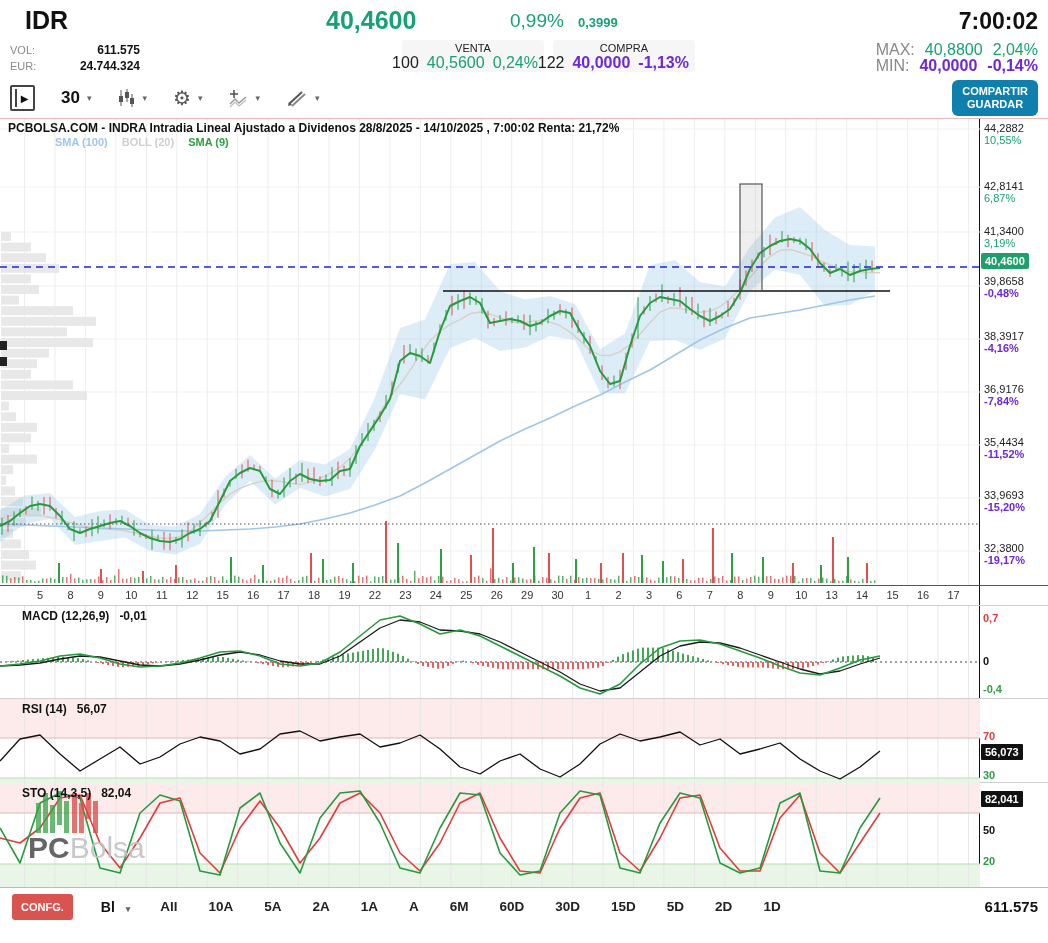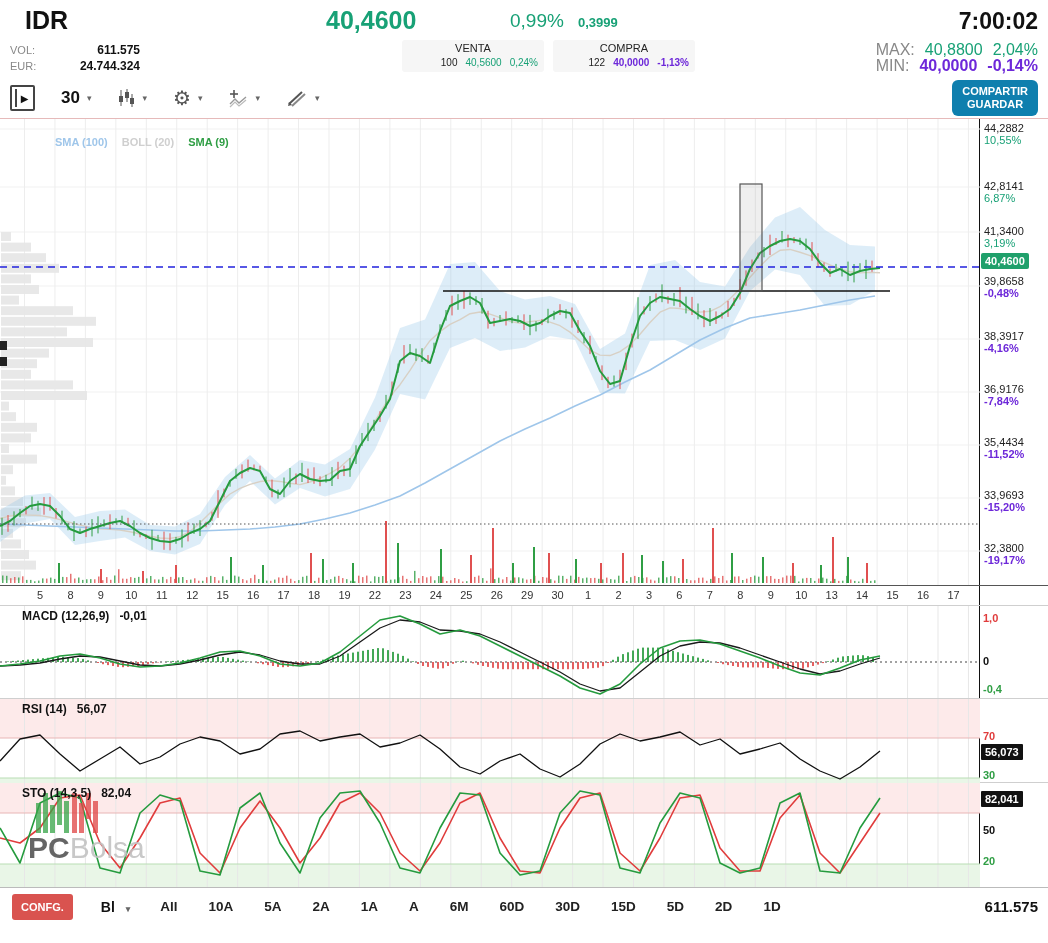--- a/index.html
+++ b/index.html
@@ -14,21 +14,21 @@
   .big-abs { position:absolute; left:578px; top:15px; font-size:13px; font-weight:bold; color:#18a176; }
   .clock { position:absolute; right:10px; top:8px; font-size:23px; font-weight:bold; color:#111; }
 
   .hdr-row2 { position:relative; height:38px; font-size:12px; }
   .volblk { position:absolute; left:10px; top:2px; }
   .volblk .r { display:flex; width:130px; line-height:16px; }
   .volblk .lb { color:#888; font-size:11px; width:36px; }
   .volblk .vl { color:#111; font-weight:600; flex:1; text-align:right; font-size:12px; }
   .quote-box { position:absolute; top:0; width:142px; height:32px; background:#f6f6f6; border-radius:3px; padding:1px 6px; }
   .quote-box .t { text-align:center; font-size:11px; color:#222; line-height:14px; }
-  .quote-box .v { display:flex; justify-content:flex-end; gap:8px; font-size:10px; line-height:15px; }
+  .quote-box .v { display:flex; justify-content:flex-end; gap:8px; font-size:16px; line-height:15px; }
   .qb-venta { left:402px; } .qb-compra { left:553px; }
   .pos { color:#18a176; } .neg { color:#6d28d9;font-weight:bold; } .qty { color:#222; }
   .mmblk { position:absolute; right:10px; top:2px; font-size:16px; text-align:right; }
   .mmblk .r { display:flex; justify-content:flex-end; gap:10px; line-height:16px; }
   .mmblk .lb { color:#888; }
 
   
   .toolbar { position:relative; height:40px; display:flex; align-items:center; padding-left:10px; }
   .tb-group { display:flex; align-items:center; margin-right:26px; }
   .caret { font-size:9px; color:#666; margin-left:7px; }
@@ -179,20 +179,21 @@
       <span class="caret">▾</span>
     </div>
     <div class="share-btn">
       <div>COMPARTIR</div>
       <div>GUARDAR</div>
     </div>
   </div>
 
   <div class="row price-row">
     <div class="plot" id="price-plot">
+      <div class="chart-title">PCBOLSA.COM - INDRA Intradia Lineal Ajustado a Dividenos 28/8/2025 - 14/10/2025 , 7:00:02 Renta: 21,72%</div>
       <div class="legend" id="legend">
           <span style="color:#9fc6ea">SMA (100)</span>
           <span style="color:#cfcfcf">BOLL (20)</span>
           <span style="color:#2f9e44">SMA (9)</span>
         </div>
       <div id="price-svg">
           <svg width="980" height="466" viewBox="0 0 980 466">
             <line x1="0" y1="10" x2="980" y2="10" stroke="#f1f1f1"></line>
             <line x1="0" y1="68" x2="980" y2="68" stroke="#f1f1f1"></line>
             <line x1="0" y1="113" x2="980" y2="113" stroke="#f1f1f1"></line>
@@ -941,21 +942,21 @@
             <rect x="862" y="49.2" width="2" height="6.8" fill="#2f9e44" opacity="0.9"></rect>
             <rect x="867" y="50.1" width="2" height="5.9" fill="#2f9e44" opacity="0.9"></rect>
             <rect x="872" y="51.0" width="2" height="5.0" fill="#2f9e44" opacity="0.9"></rect>
             <line x1="0" y1="56" x2="980" y2="56" stroke="#444" stroke-width="1" stroke-dasharray="2,3"></line>
             <polyline points="0,60 20,59 40,57 60,53 80,50 100,51 120,55 140,59 160,60 180,58 200,54 220,49 240,46 260,49 280,55 300,58 320,58 340,50 360,36 380,22 400,14 420,16 440,24 460,25 480,28 500,36 520,46 540,56 560,66 580,78 600,85 620,82 640,66 660,50 680,40 700,36 720,37 740,42 760,49 780,56 800,63 820,68 840,65 860,58 880,52" fill="none" stroke="#1a1a1a" stroke-width="1.3" stroke-linejoin="round"></polyline>
             <polyline points="0,60 20,58 40,55 60,50 80,48 100,52 120,58 140,61 160,60 180,57 200,52 220,46 240,45 260,50 280,58 300,60 320,57 340,46 360,30 380,14 400,10 420,18 440,28 460,24 480,30 500,40 520,50 540,60 560,70 580,82 600,88 620,78 640,58 660,42 680,35 700,34 720,38 740,45 760,52 780,60 800,67 820,69 840,62 860,54 880,50" fill="none" stroke="#259b3e" stroke-width="1.6" stroke-linejoin="round"></polyline>
           </svg>
         </div>
     </div>
     <div class="axis" id="macd-axis">
-        <span class="ax-abs" style="top:6px; color:#e03c3c;">1,0</span>
+        <span class="ax-abs" style="top:6px; color:#e03c3c;">0,7</span>
         <span class="ax-abs" style="top:49px; color:#111111;">0</span>
         <span class="ax-abs" style="top:77px; color:#2f9e44;">-0,4</span>
       </div>
   </div>
 
   <div class="row rsi-row">
     <div class="plot">
       <div class="pane-label"><span>RSI (14)</span>&nbsp;&nbsp;&nbsp;<span>56,07</span></div>
       <div id="rsi-svg">
           <svg width="980" height="105" viewBox="0 0 980 105">

